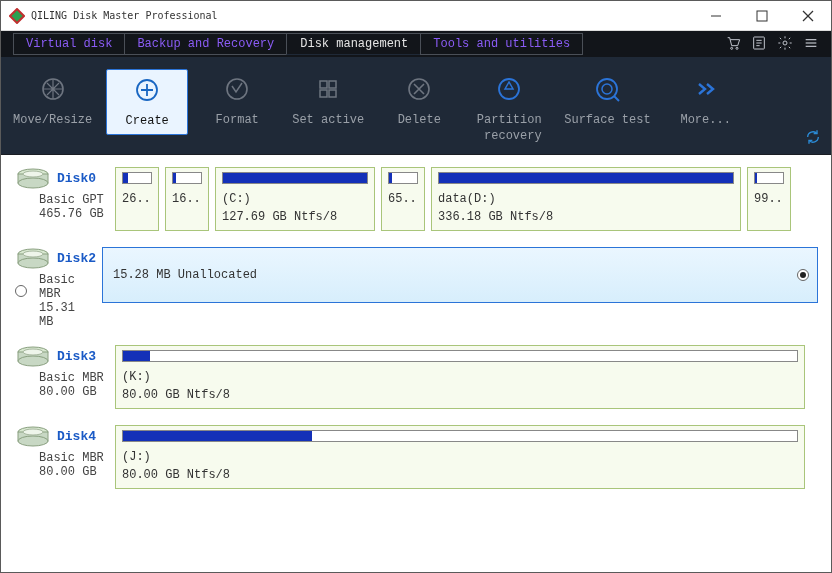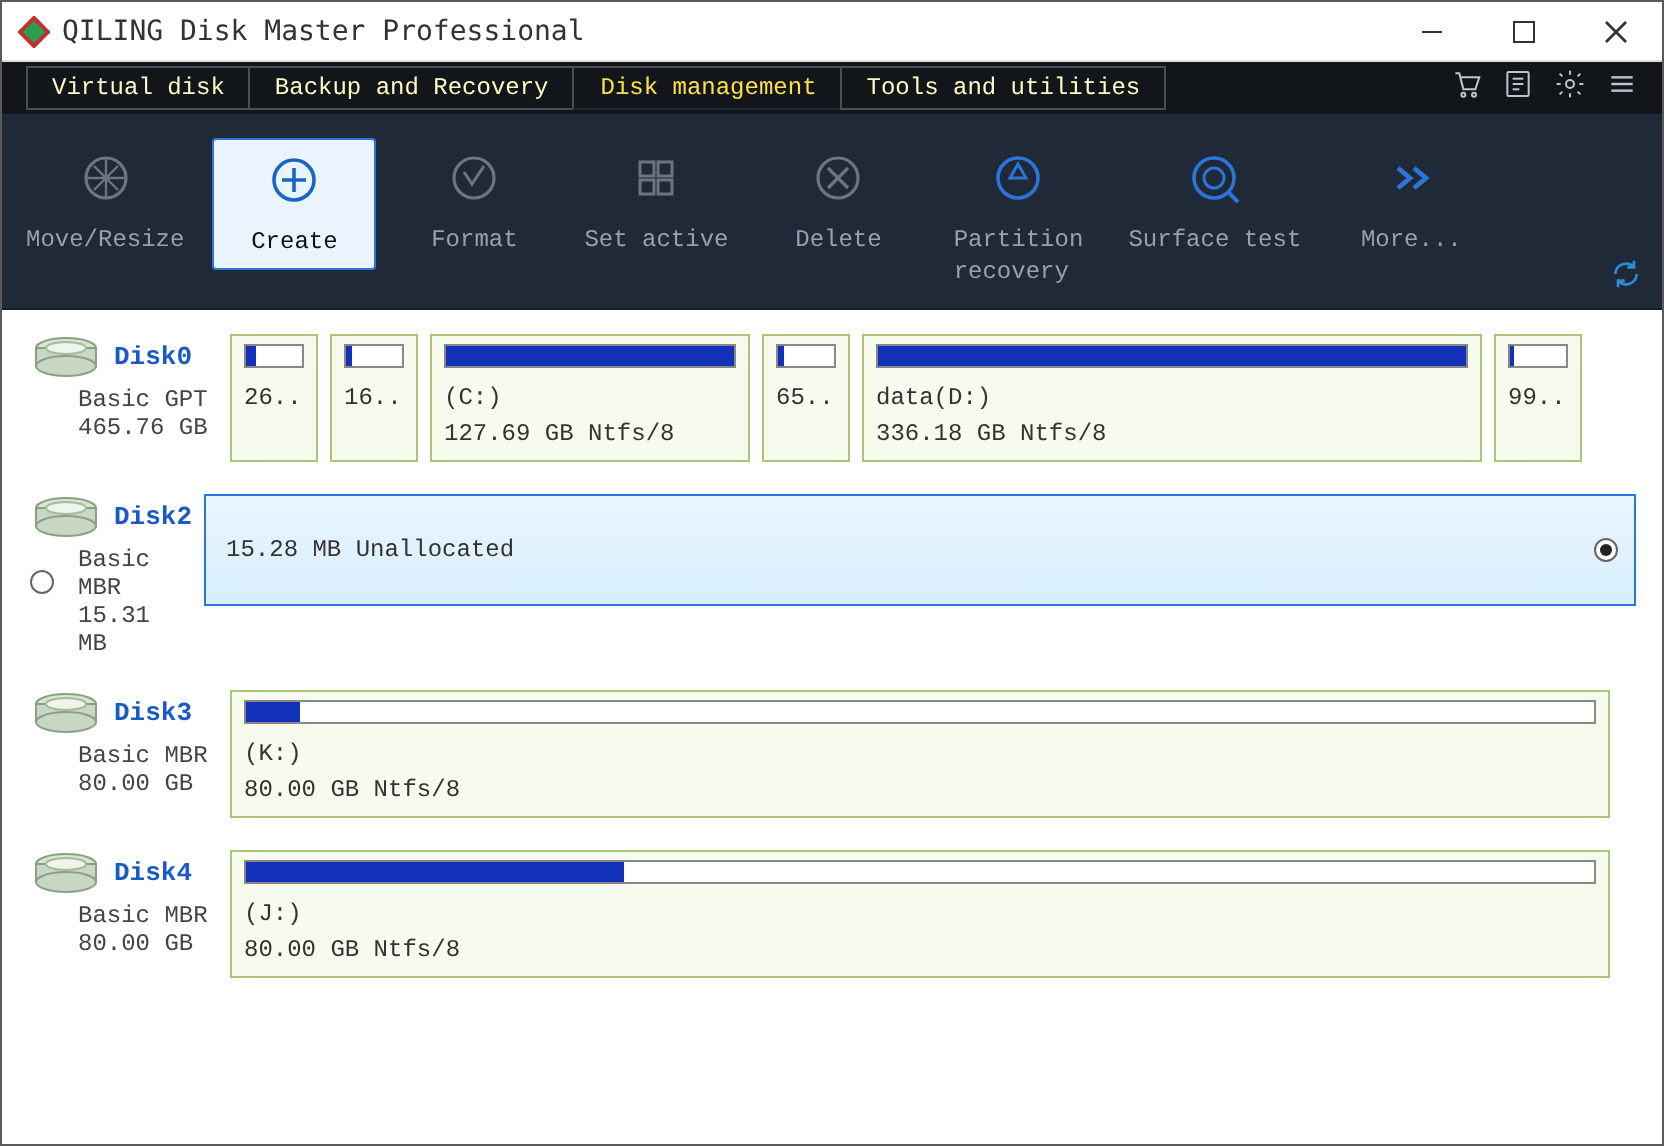--- a/index.html
+++ b/index.html
@@ -18,47 +18,47 @@
   height: 30px;
   display: flex;
   align-items: center;
   padding: 0 0 0 8px;
   background: #fff;
   border-bottom: 1px solid #ddd;
 }
 .titlebar-icon {
   width: 16px; height: 16px; margin-right: 6px;
 }
-.titlebar-title { flex: 1; font-size: 14px; color: #333; font-family: "SimSun", monospace; }
+.titlebar-title { flex: 1; font-size: 10px; color: #333; font-family: "SimSun", monospace; }
 .titlebar-btn {
   width: 46px; height: 30px; display: flex; align-items: center; justify-content: center;
   color: #333; font-size: 14px;
 }
 
 
 .tabs-strip {
   height: 26px;
   background: #12151a;
   display: flex; align-items: stretch;
   padding-left: 12px;
 }
 .tab {
   border: 1px solid #4a4f57;
   background: #12151a;
-  color: #fef9c3;
+  color: #8b5cf6;
   font-family: "Courier New", monospace;
   font-size: 12px;
   padding: 0 12px;
   display: flex; align-items: center;
   margin-right: -1px;
   height: 22px;
   margin-top: 2px;
 }
 .tab.active {
-  color: #fde047;
+  color: #e5e5e5;
   border-bottom-color: #1f2937;
   padding-left: 13px;
 }
 .tabs-right {
   margin-left: auto;
   display: flex; align-items: center; gap: 10px;
   padding-right: 12px;
 }
 .tabs-right-icon { color: #c0c4cc; font-size: 14px; }
 
@@ -294,21 +294,21 @@
         <span style="line-height:1.3">
           <div>Delete</div>
         </span>
       </div><div class="tool">
         <span class="tool-icon blue">
           <svg viewBox="0 0 30 30">
             <circle cx="15" cy="15" r="10" stroke-width="1.8"></circle>
             <path d="M15 8l-4 7h8z" stroke-width="1.5"></path>
           </svg>
         </span>
-        <span style="text-align:left;line-height:1.3">
+        <span style="text-align:right;line-height:1.3">
           <div>Partition</div>
           <div>recovery</div>
         </span>
       </div><div class="tool">
         <span class="tool-icon blue">
           <svg viewBox="0 0 30 30">
             <circle cx="15" cy="15" r="10" stroke-width="1.8"></circle>
             <circle cx="15" cy="15" r="5" stroke-width="1.5"></circle>
             <line x1="22" y1="22" x2="27" y2="27" stroke-width="2"></line>
           </svg>

